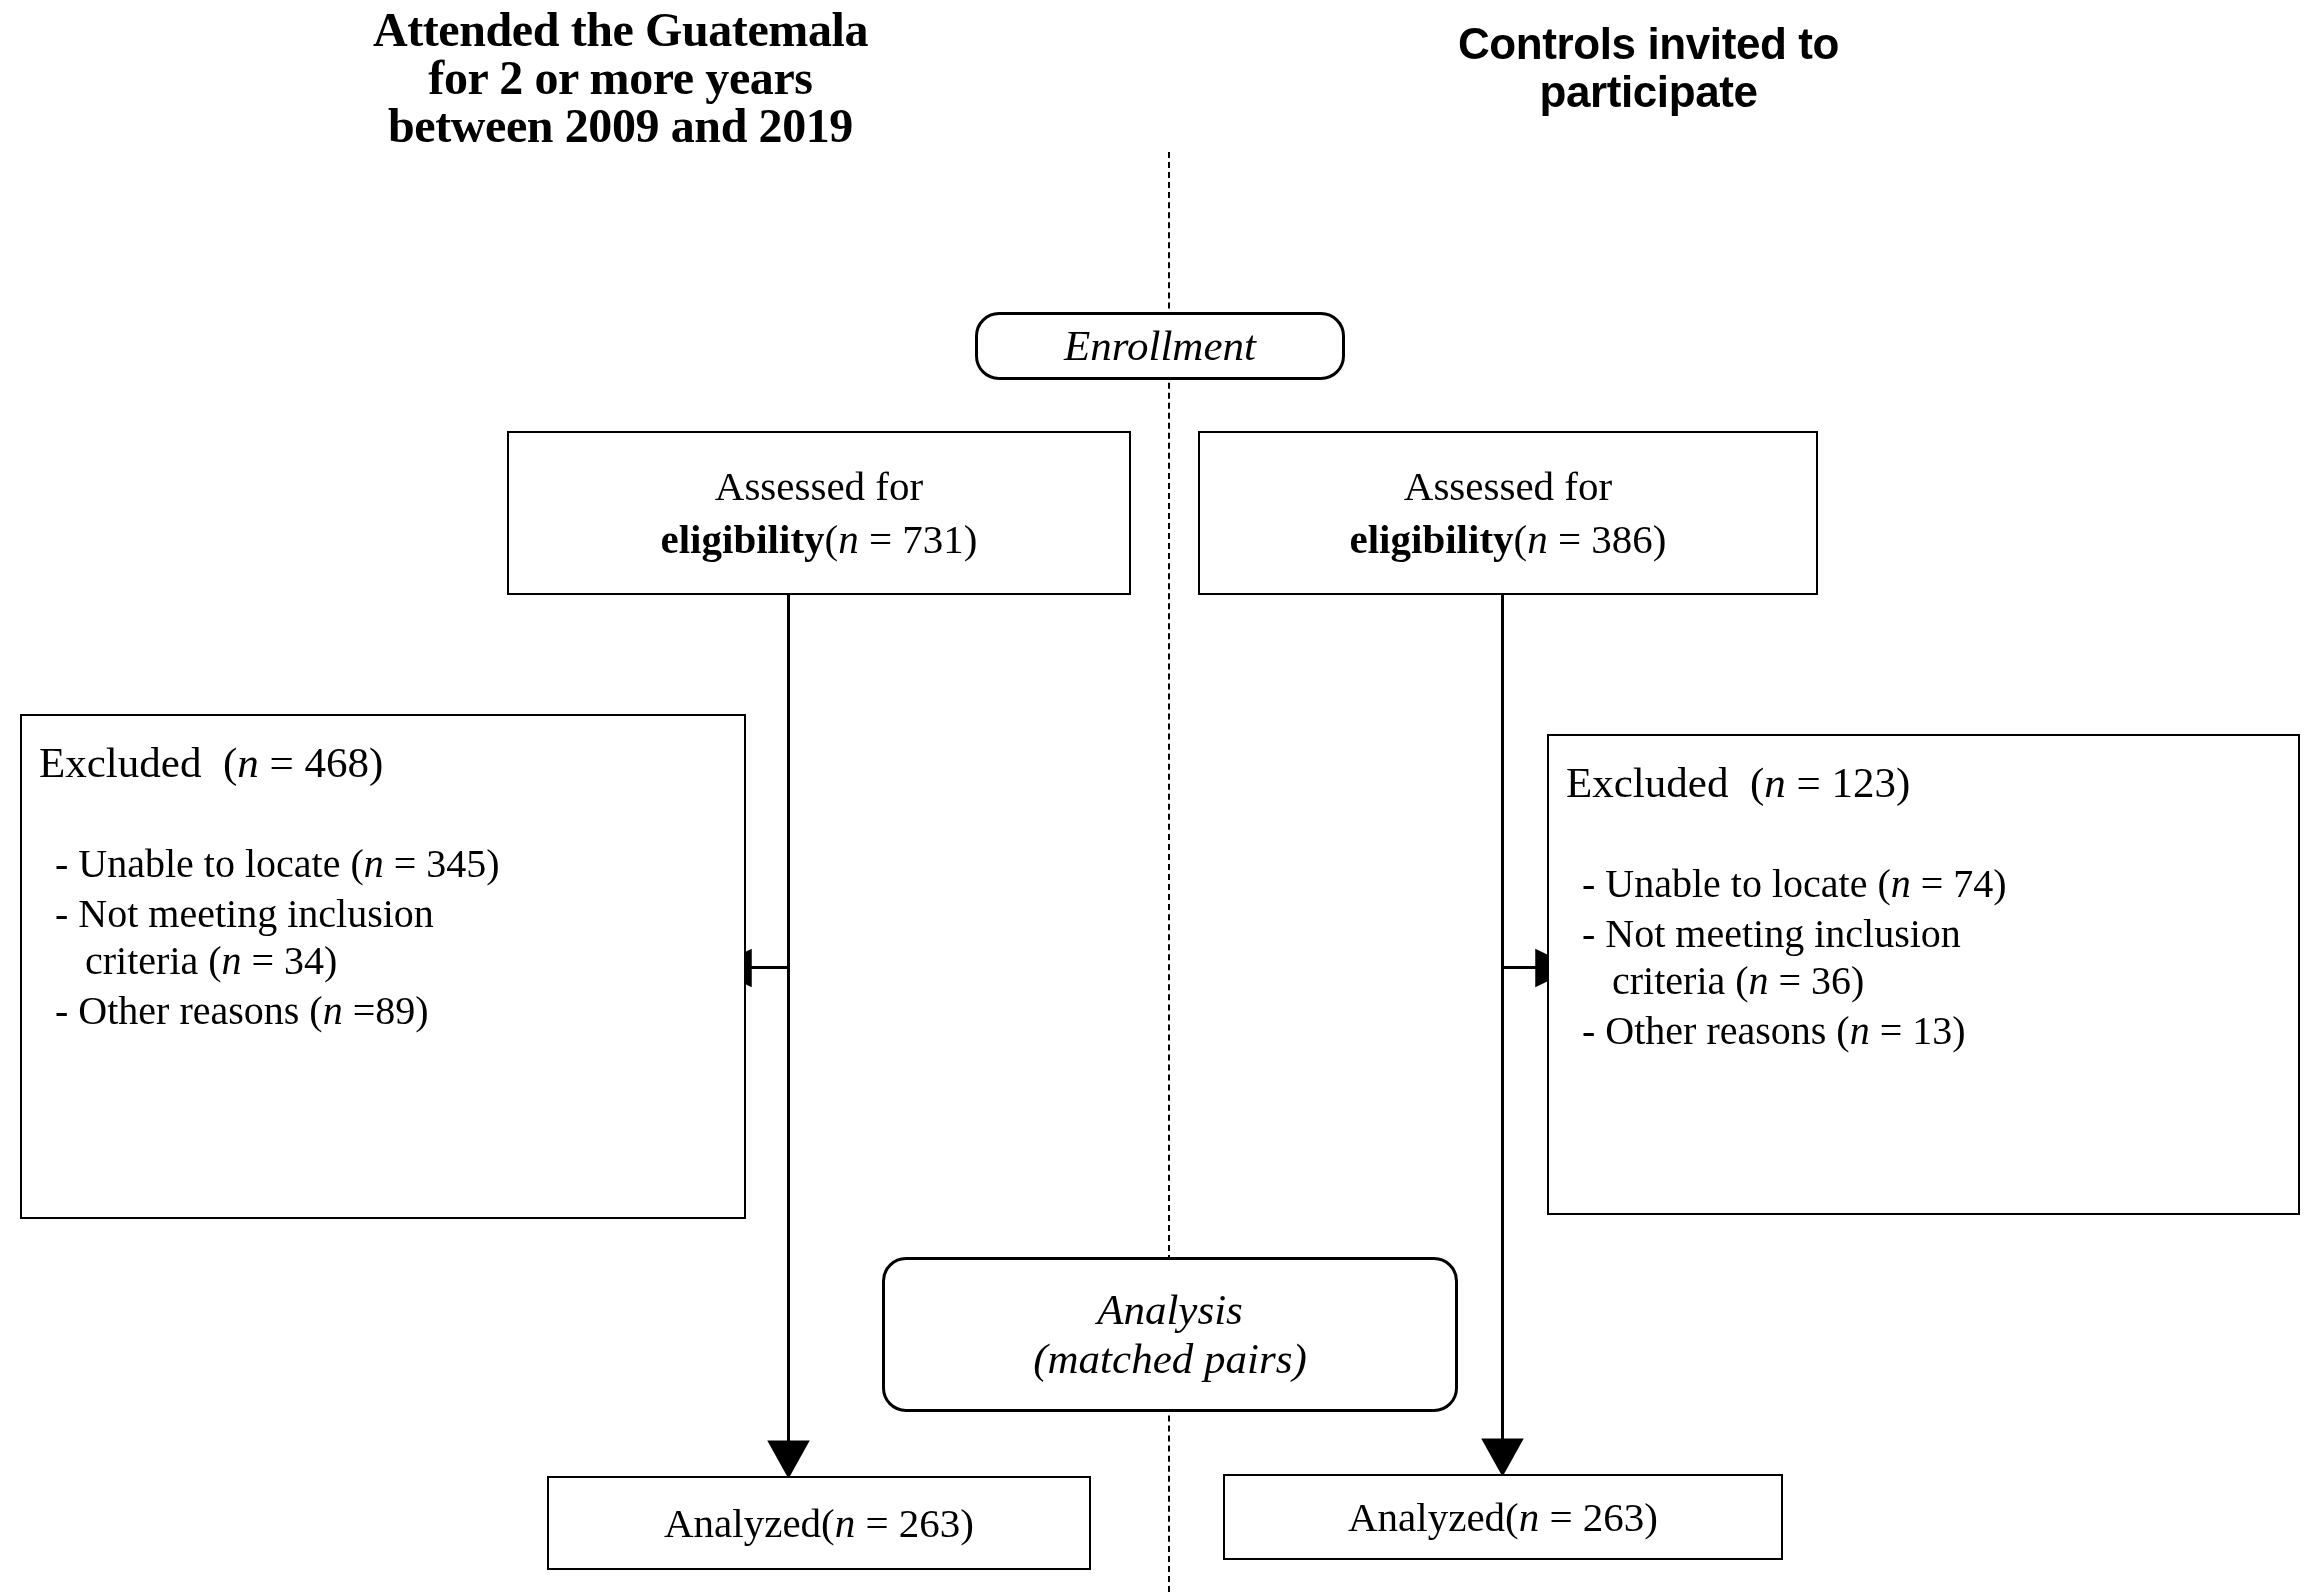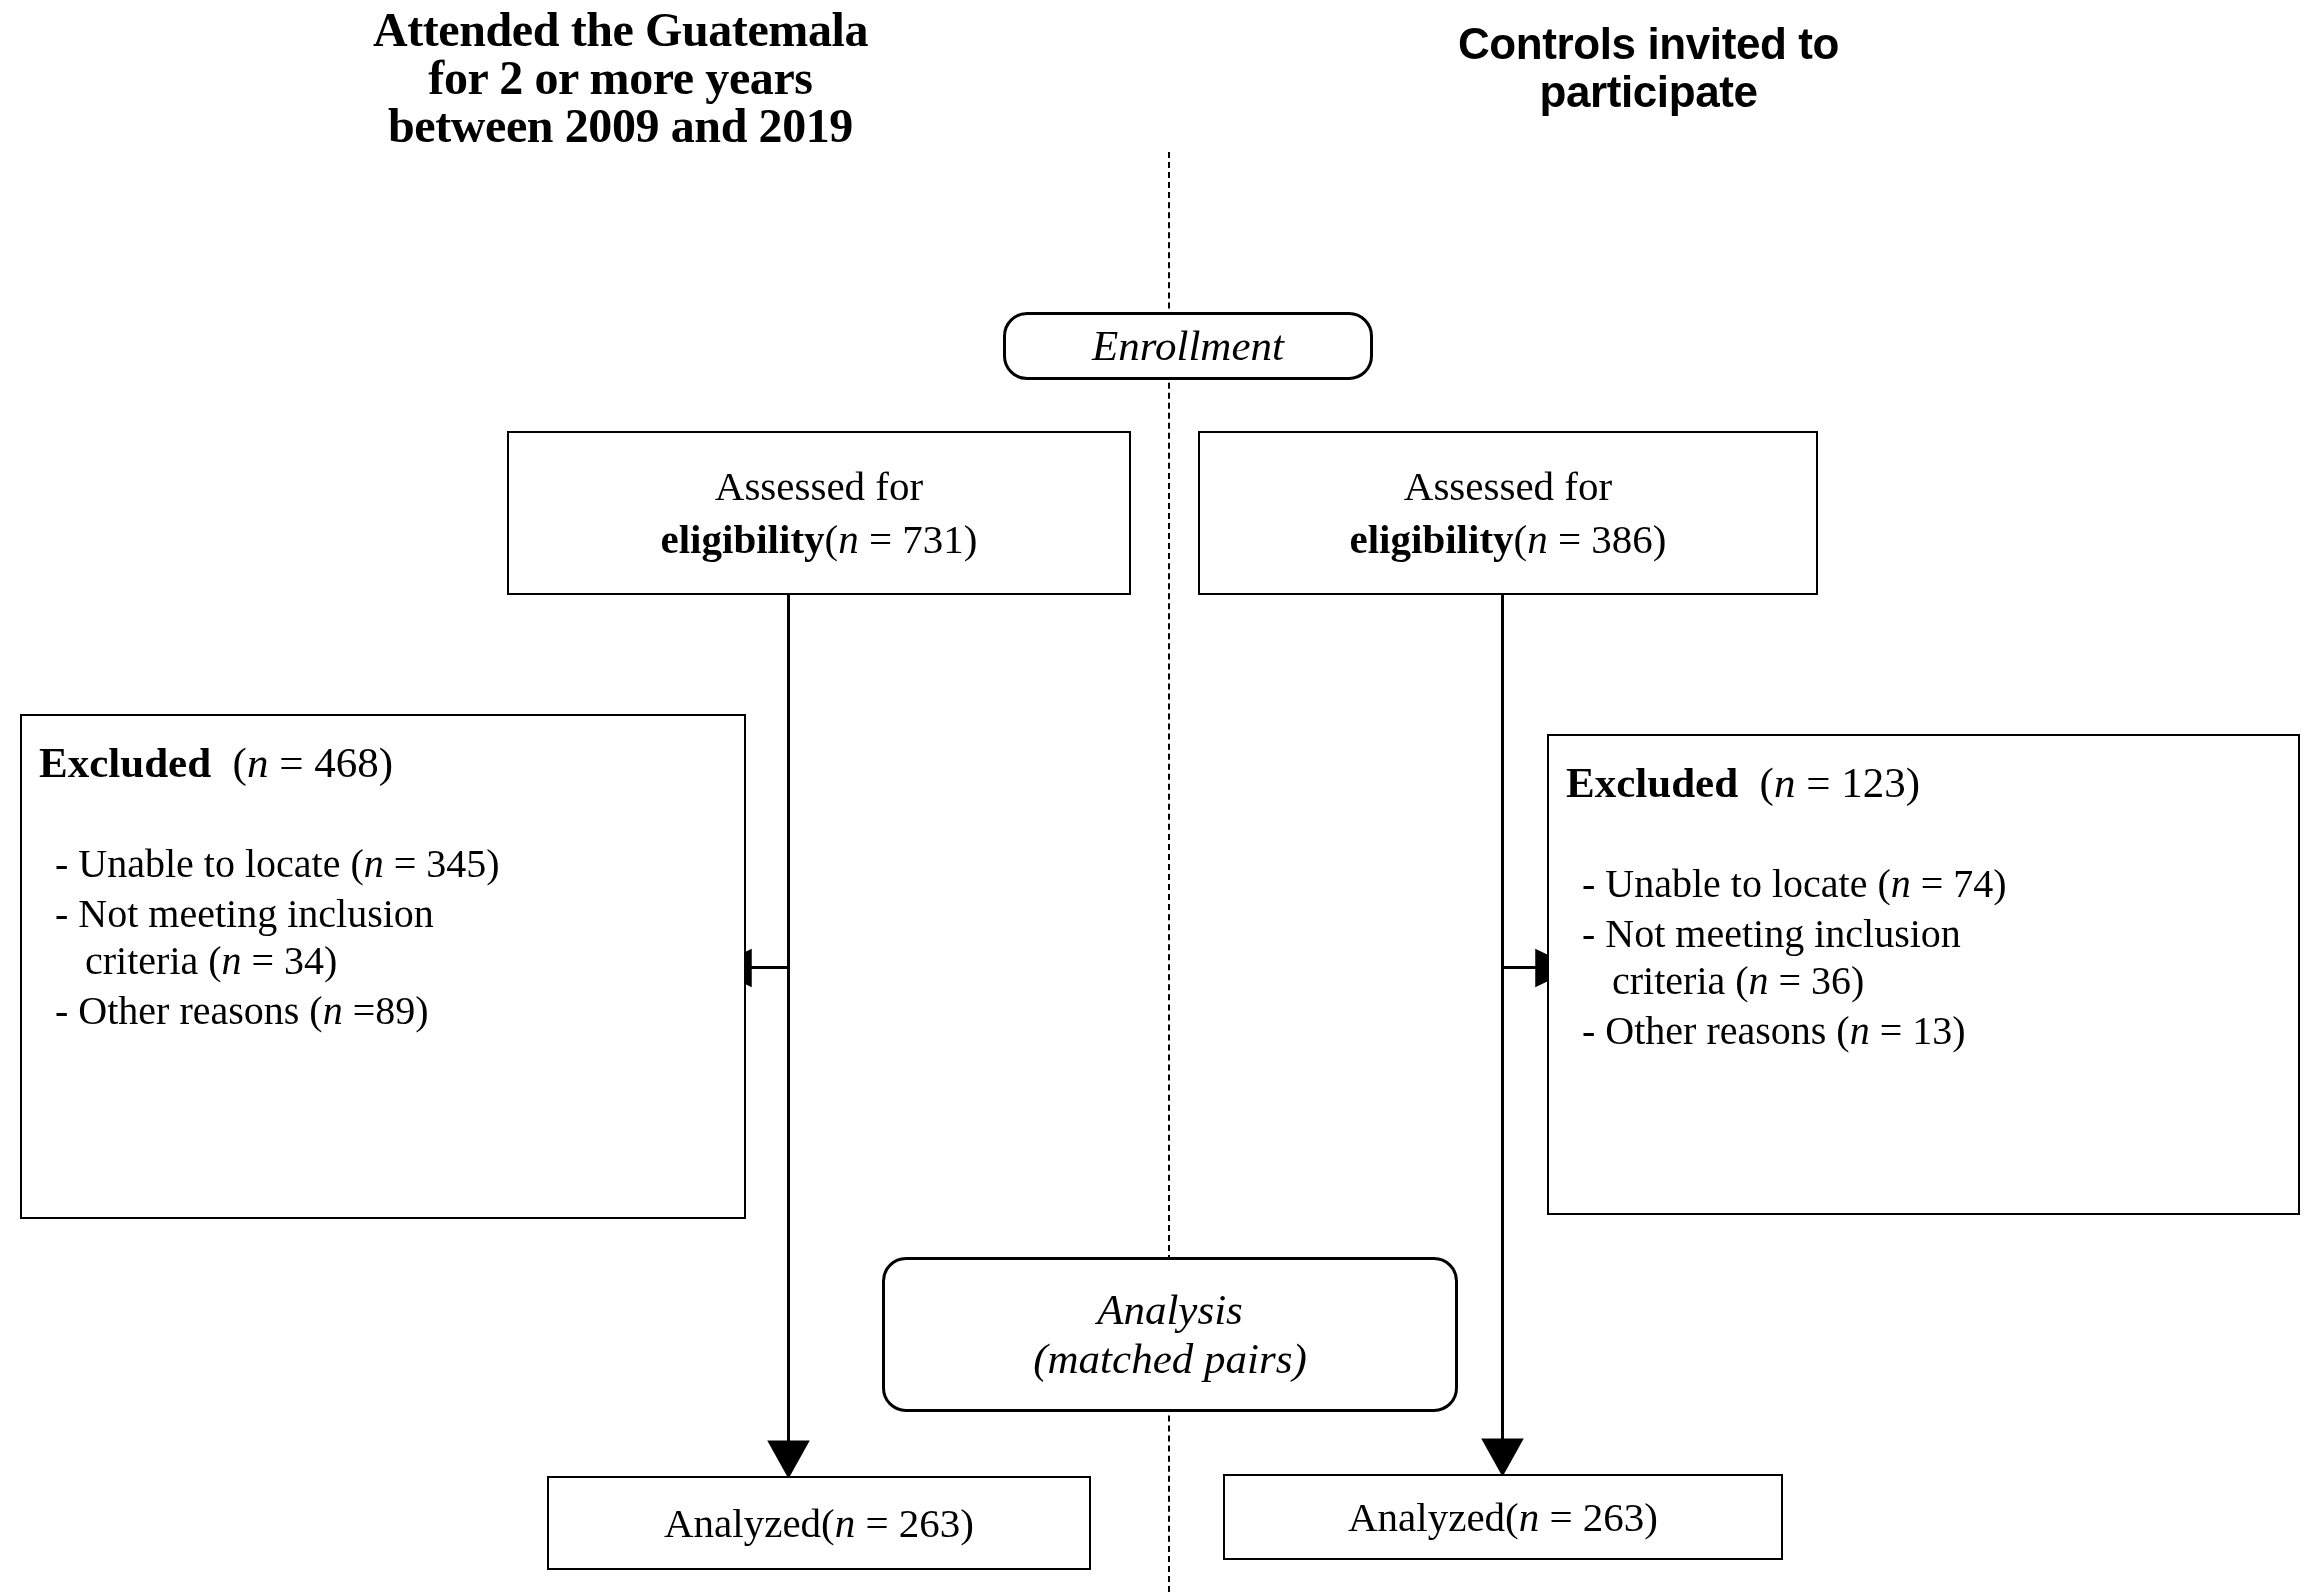--- a/index.html
+++ b/index.html
@@ -77,21 +77,21 @@
     box-sizing:border-box;
     padding:21px 15.6px 7px 17px;
   }
   .excl .title{
     font-family:"Liberation Serif", serif;
     font-size:43px;
     line-height:1.20;
     white-space:nowrap;
     margin-bottom:52px;
   }
-  .excl .title .bld{font-weight:700;}
+  .excl .title .bld{font-weight:400;}
   .excl .title .nit{font-style:italic;}
   .excl ul{list-style:none;margin:16px;padding:0;}
   .excl li{
     font-family:"Liberation Serif", serif;
     font-size:40px;
     line-height:1.16;
     margin-bottom:4.3px;
     white-space:pre-wrap;
   }
   .analyzed{
@@ -128,21 +128,21 @@
     <div>between 2009 and 2019</div>
   </div>
 
   <div class="abs hdr-sans" style="left:1340px; top:20px; width:617px;">
     <div>Controls invited to</div>
     <div>participate</div>
   </div>
 
   <div class="divider" style="left:1168px; top:152px; height:1440px;"></div>
 
-  <div class="abs round-box" style="left:975px; top:312px; width:370px; height:68px;margin-left:28px;">
+  <div class="abs round-box" style="left:975px; top:312px; width:370px; height:68px;">
     <div class="ital">Enrollment</div>
   </div>
 
   <div class="abs box assessed" style="left:507px; top:431px; width:624px; height:164px;">
     <div class="l1">Assessed for</div>
     <div class="l2"><span class="bld">eligibility</span><span>(</span><span class="nit">n</span><span> = </span><span>731</span><span>)</span></div>
   </div>
 
   <div class="abs box assessed" style="left:1198px; top:431px; width:620px; height:164px;">
     <div class="l1">Assessed for</div>

